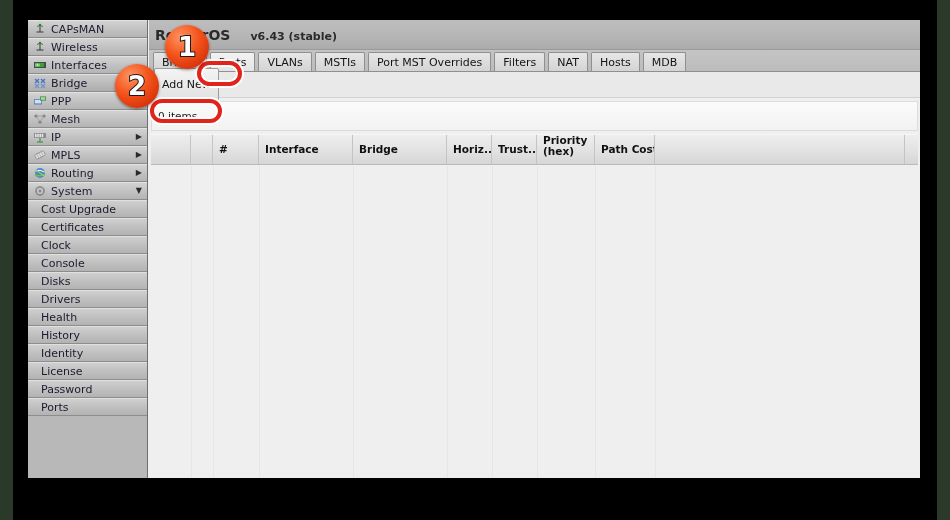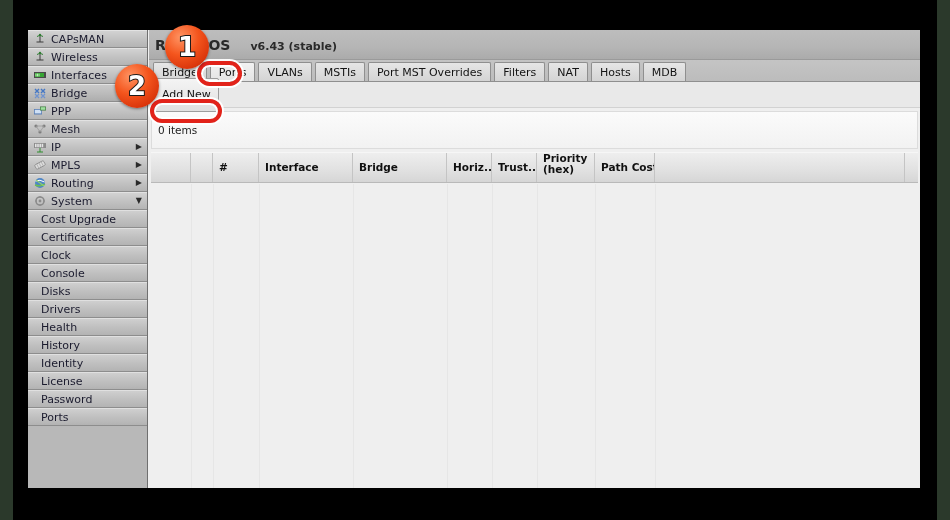--- a/index.html
+++ b/index.html
@@ -21,21 +21,21 @@
   .edge-strip {
     position: absolute; top: 0; bottom: 0;
     width: 13px; background: #2b392b;
   }
   .edge-strip.left  { left: 0; }
   .edge-strip.right { right: 0; }
 
   
   #app-window {
     position: absolute;
-    left: 28px; top: 30px;
+    left: 28px; top: 20px;
     width: 892px; height: 458px;
     background: #efefef;
     overflow: hidden;
   }
 
   
   #sidebar {
     position: absolute;
     left: 0; top: 0;
     width: 120px; height: 458px;
@@ -150,21 +150,21 @@
     padding: 16px 7px;
     display: flex; align-items: center;
     background: linear-gradient(to bottom, #f4f4f4 0%, #e0e0e0 100%);
     border: 1px solid #9d9d9d;
     border-radius: 2px;
     white-space: nowrap;
   }
 
   
   #statusbar {
-    height: 38px;
+    height: 30px;
     margin: 3px 2px 2px 2px;
     background: linear-gradient(to bottom, #fbfbfb 0%, #f2f2f2 100%);
     border: 1px solid #dcdcdc;
     display: flex; align-items: center;
     padding-left: 6px;
     font-size: 10.5px;
     color: #1c1c1c;
   }
 
   

